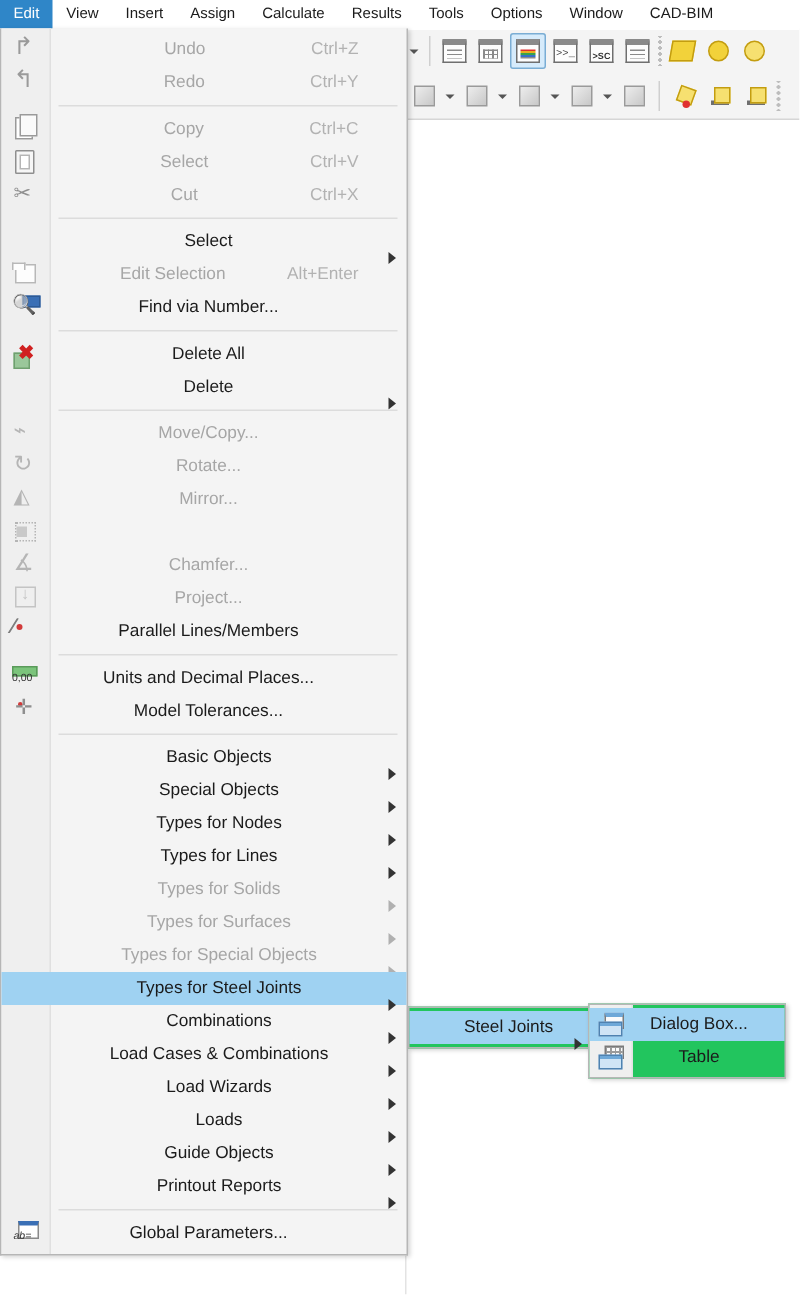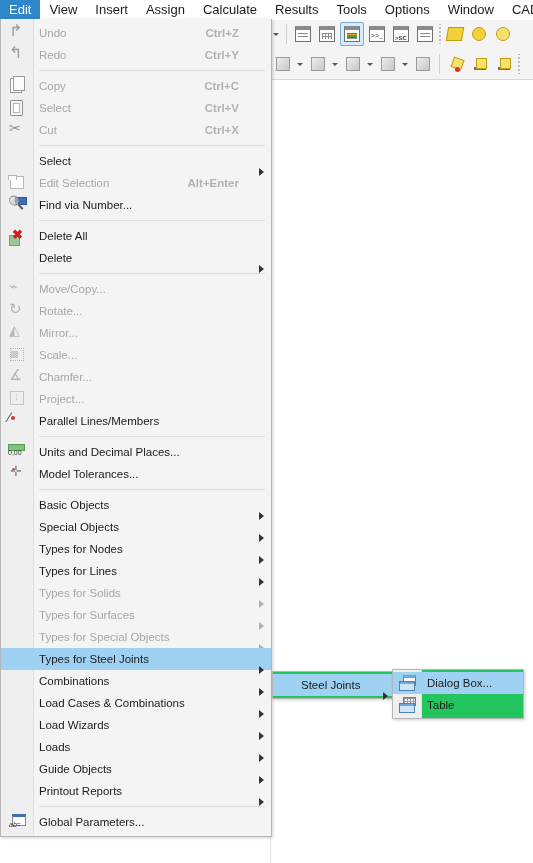--- a/index.html
+++ b/index.html
@@ -17,21 +17,21 @@
     background: #ffffff;
   }
 
   
   .menubar {
     position: absolute; left: 0; top: 0;
     width: 533px; height: 19px;
     background: #ffffff;
     display: flex;
     align-items: stretch;
-    font-size: 13px;
+    font-size: 10px;
     color: #1b1b1b;
     border-bottom: 1px solid #ffffff;
     z-index: 40;
   }
   .menubar .mb-item {
     display: flex; align-items: center;
     padding: 0 9px;
     white-space: nowrap;
     cursor: default;
   }
@@ -247,28 +247,29 @@
   .mi-icon {
     width: 32px; height: 22px;
     position: relative;
     flex: 0 0 auto;
   }
   .mi-label {
     flex: 1 1 auto;
     padding-left: 6px;
     white-space: nowrap;
     overflow: hidden;
+    text-align: center;
   }
   .mi-accel {
     flex: 0 0 auto;
     padding-right: 14px;
     color: #6d6d6d;
     font-size: 11.5px;
   }
-  .mi.disabled .mi-accel { color: #b2b2b2; font-weight: bold; }
+  .mi.disabled .mi-accel { color: #b2b2b2; }
   .mi-arrow {
     flex: 0 0 auto;
     width: 18px;
     text-align: center;
     position: relative;
   }
   .mi-arrow.on::after {
     content: "";
     position: absolute;
     left: 6px; top: 7px;
@@ -688,21 +689,20 @@
           <span class="g g-mir"></span>
         </span>
       <span class="mi-label">Mirror...</span>
       <span class="mi-accel"></span>
       <span class="mi-arrow"></span>
     </div>
     <div class="mi disabled">
       <span class="mi-icon">
           <span class="g g-scale"></span>
         </span>
-      <span class="mi-label">Scale...</span>
       <span class="mi-accel"></span>
       <span class="mi-arrow"></span>
     </div>
     <div class="mi disabled">
       <span class="mi-icon">
           <span class="g g-cham"></span>
         </span>
       <span class="mi-label">Chamfer...</span>
       <span class="mi-accel"></span>
       <span class="mi-arrow"></span>

